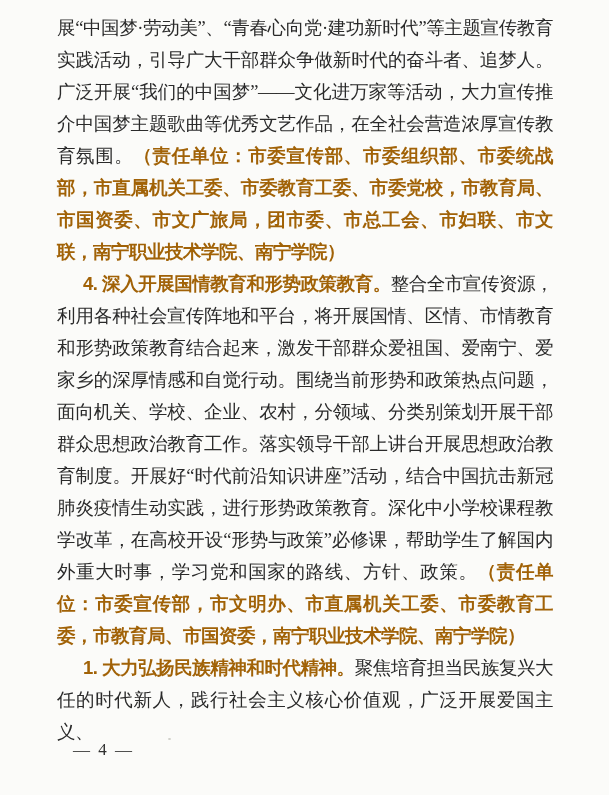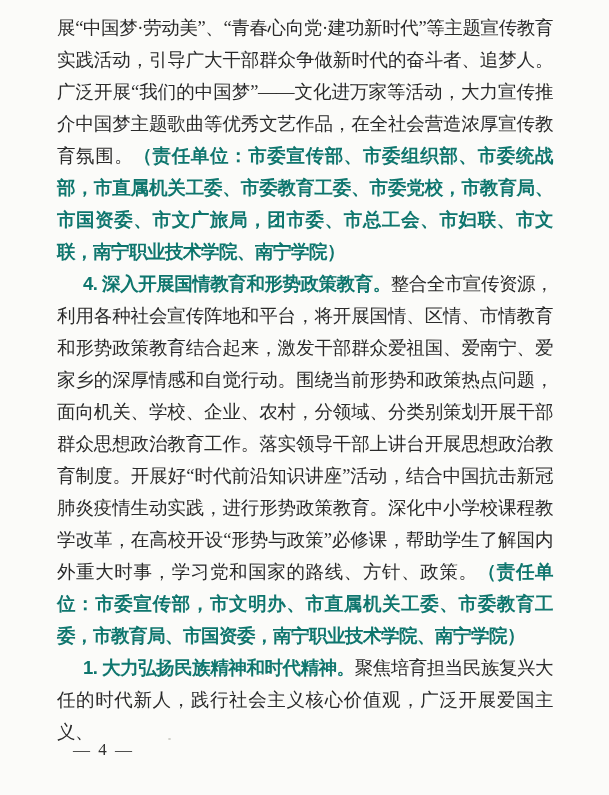--- a/index.html
+++ b/index.html
@@ -36,21 +36,21 @@
     text-justify: inter-character;
   }
   .para.indent {
     text-indent: 26px;
   }
   .seg {
     font-weight: 400;
   }
   .seg-bold {
     font-weight: 700;
-    color: #0f766e;
+    color: #a16207;
     font-family: "Liberation Sans", "DejaVu Sans", sans-serif;
   }
   .footer {
     position: absolute;
     left: 73px;
     top: 740px;
     font-size: 17px;
     letter-spacing: 2px;
     color: #303030;
     font-family: "Liberation Serif", "DejaVu Serif", serif;

